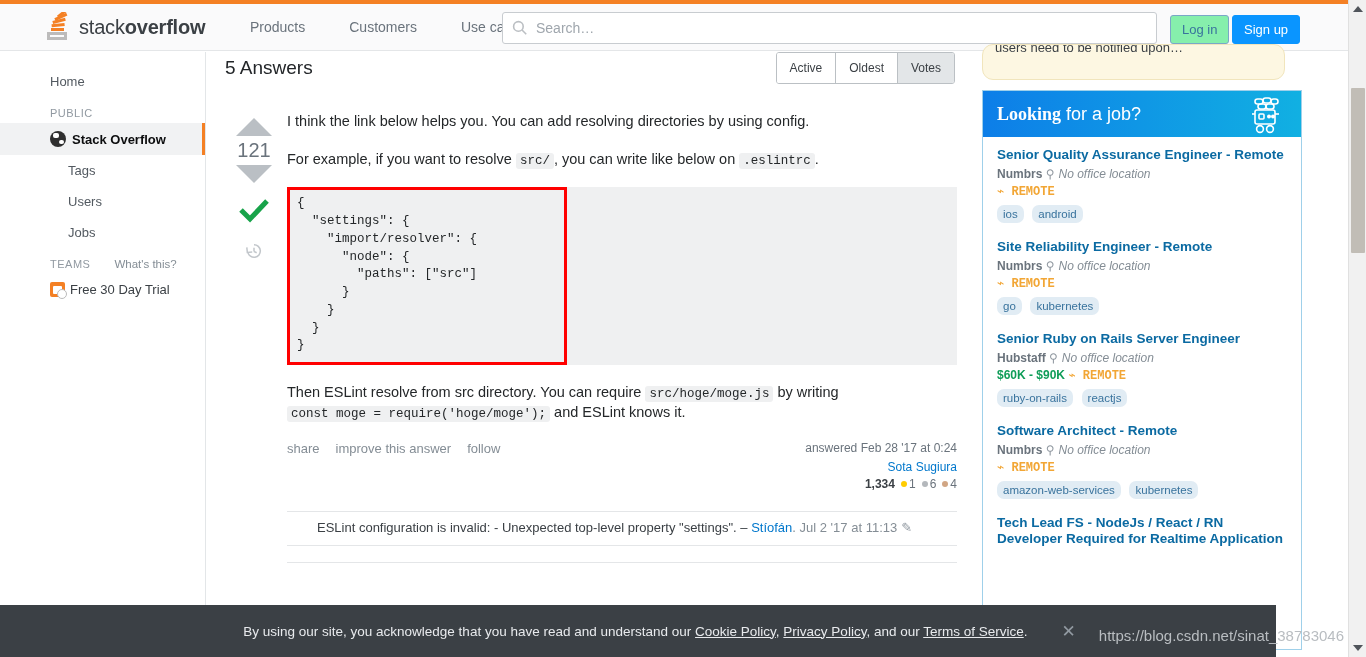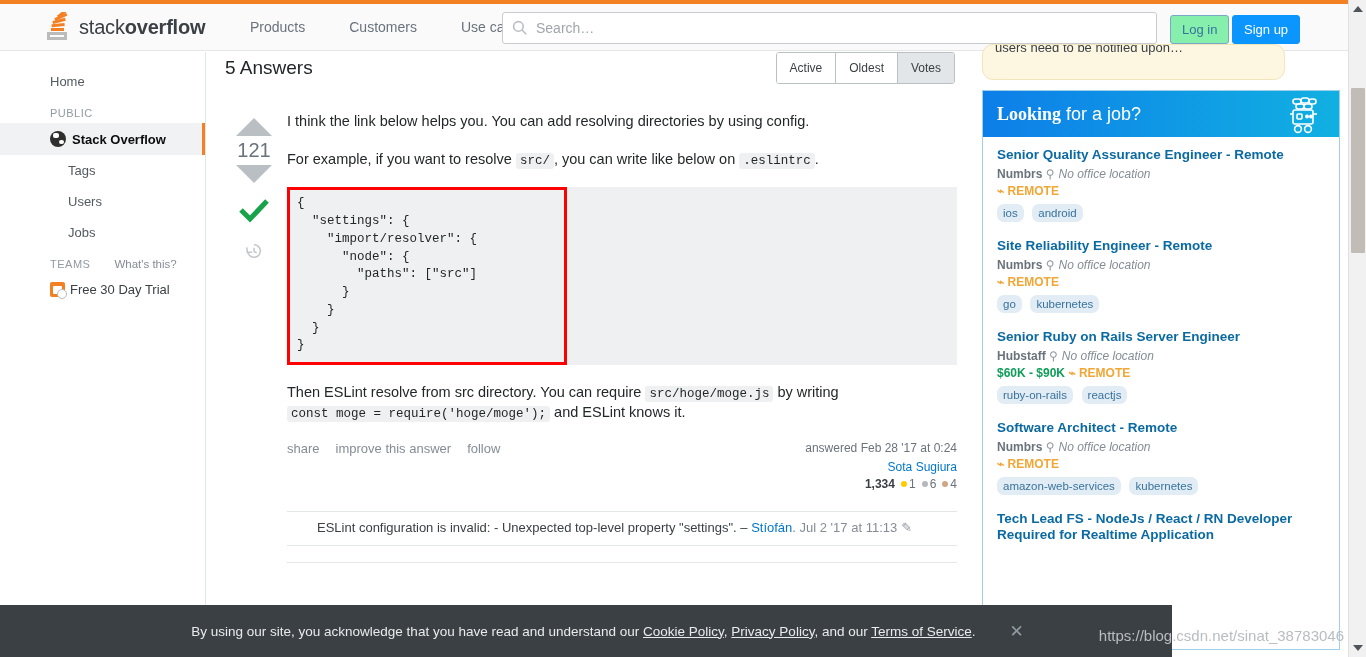--- a/index.html
+++ b/index.html
@@ -190,50 +190,50 @@
     position: absolute; top: 52px; left: 982px; width: 305px; height: 553px;
   }
   .notice-box {
     position: absolute; top: -8px; left: 0; width: 303px; height: 36px;
     background: #fdf7e2; border: 1px solid #f1e5bc; border-radius: 11px;
     overflow: hidden; color: #3b4045; font-size: 13px;
     padding: 0 12px; line-height: 14px;
   }
   .notice-box .clipped { display:block; margin-top:-4px; }
   .jobs-panel {
-    position: absolute; top: 38px; left: 0; width: 358px; height: 560px;
+    position: absolute; top: 38px; left: 0; width: 320px; height: 560px;
     border: 1px solid #9fd0ea; background: #fff; overflow: hidden;
   }
   .jobs-head {
     height: 46px; background: linear-gradient(90deg,#0d7ee8 0%, #11b0e2 100%);
     color: #fff; display: flex; align-items: center; padding: 0 14px;
     position: relative;
   }
   .jobs-head-title { font-size: 18px; }
   .jobs-head-title b { font-weight: bold; font-family: "Liberation Serif", serif; }
   .robot-icon { position: absolute; right: 14px; top: 5px; }
   .jobs-list { padding: 10px 14px 0 14px; }
   .job { margin-bottom: 16px; }
   .job-title { color: #0b6aa2; font-weight: bold; font-size: 13.5px; line-height: 1.25; cursor: pointer; }
   .job-meta { font-size: 12px; color: #6a737c; margin-top: 3px; }
   .job-meta .company { font-weight: bold; color:#6a737c; }
   .job-meta .loc { font-style: italic; color: #848d95; margin-left: 4px; }
   .pin { color:#9199a1; }
   .job-perks { font-size: 12px; margin-top: 3px; font-weight: bold; }
   .salary { color: #0f9d58; }
-  .remote { color: #f2a635; }
+  .remote { color: #f2a635; font-family: Liberation Mono, monospace; }
   .job-tags { margin-top: 6px; }
   .tag {
     display: inline-block; background: #e1ecf4; color: #39739d; font-size: 11.5px;
     padding: 3px 6px; border-radius: 7px; margin-right: 5px; cursor: pointer;
   }
 
   
   .cookie-bar {
-    position: absolute; left: 0; bottom: 0; width: 1172px; height: 52px;
+    position: absolute; left: 0; bottom: 0; width: 1276px; height: 52px;
     background: #3b4045; color: #e8eaed; display: flex; align-items: center;
     justify-content: center; font-size: 13.5px; padding-left: 43px;
   }
   .cookie-bar a { color: #e8eaed; text-decoration: underline; }
   .cookie-close {
     margin-left: 34px; color: #9199a1; font-size: 17px; cursor: pointer;
   }
   .watermark {
     position: absolute; right: 22px; bottom: 13px; color: #b9bdc1;
     font-size: 15px; white-space: nowrap;

